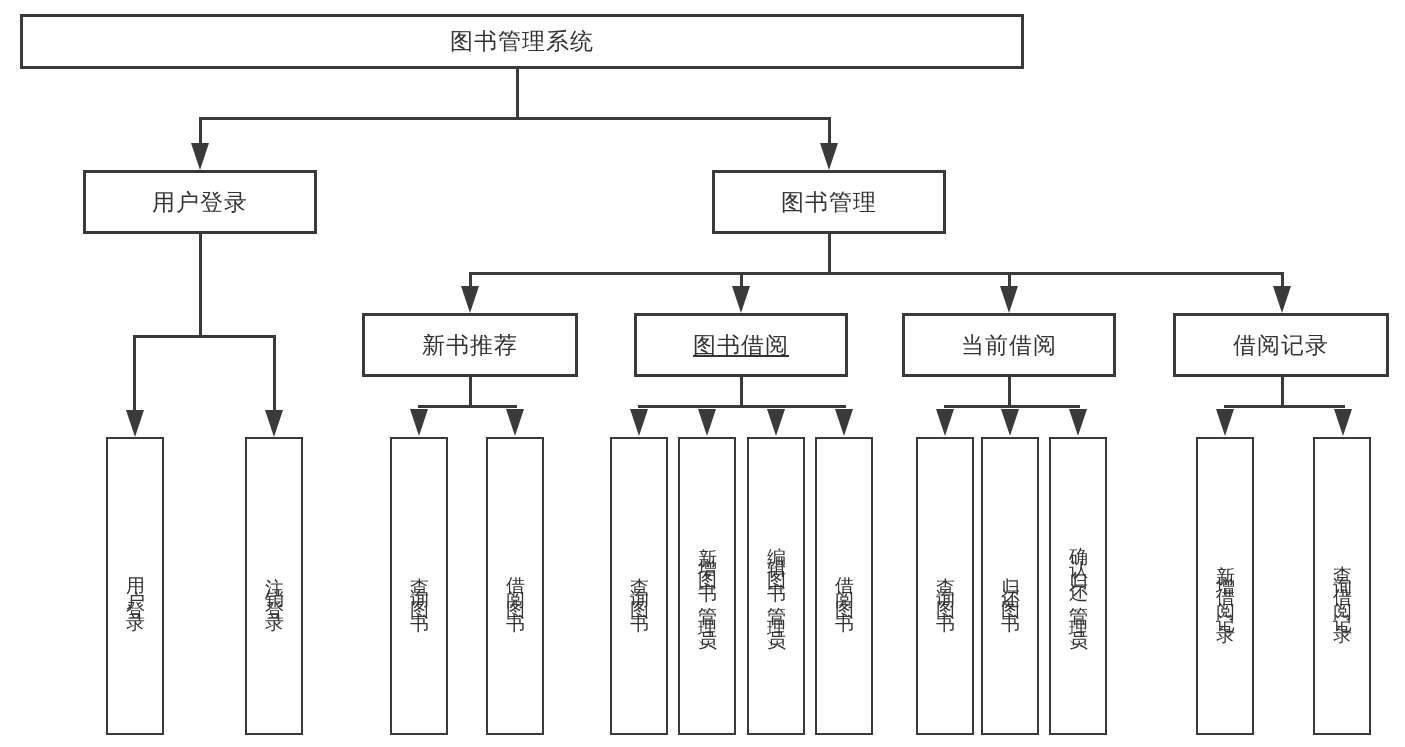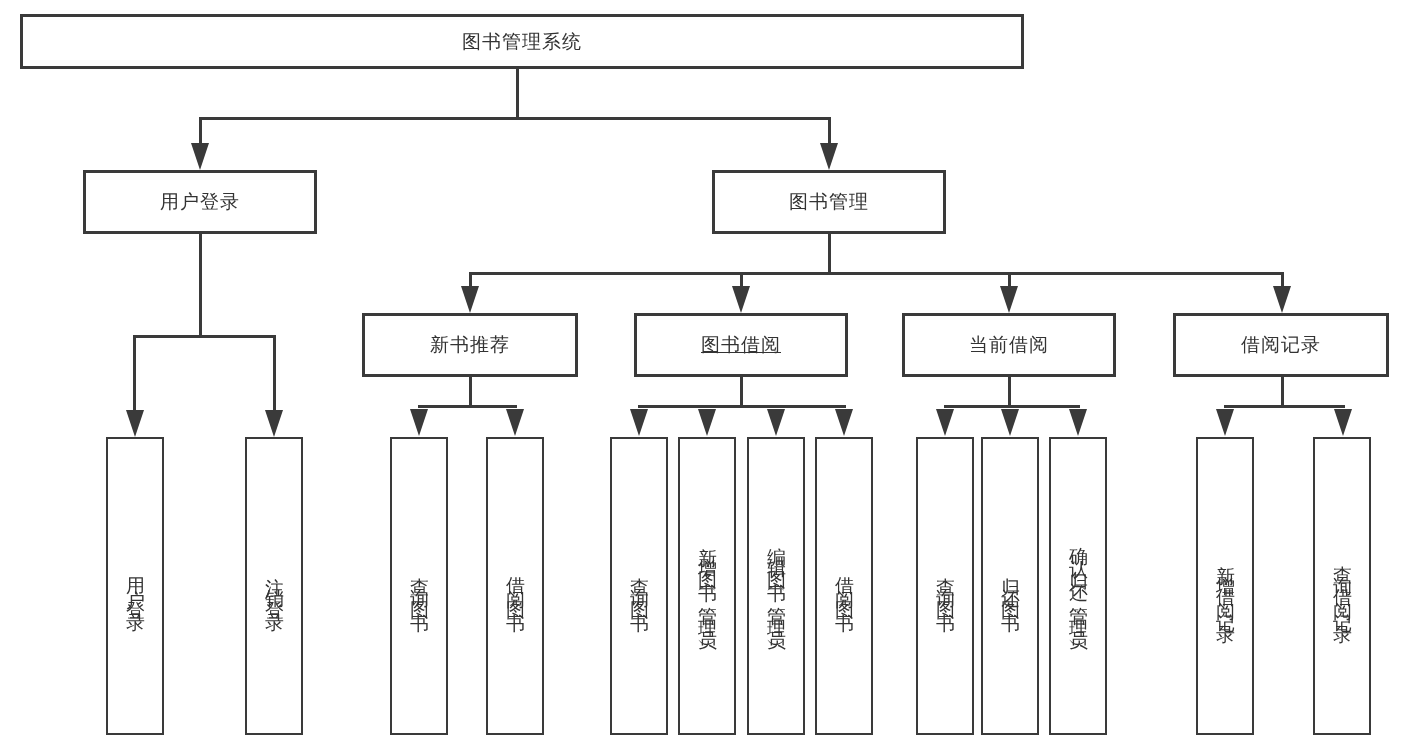--- a/index.html
+++ b/index.html
@@ -17,21 +17,21 @@
     background:var(--bg);
     overflow:hidden;
   }
   .box{
     position:absolute;
     box-sizing:border-box;
     border:3px solid var(--line);
     background:#fff;
     display:flex;align-items:center;justify-content:center;
     color:var(--text);
-    font-size:19px;
+    font-size:23px;
     letter-spacing:1px;
   }
   .leafbox{
     border-width:2px;
     font-size:19px;
   }
   .vtext{
     writing-mode:vertical-rl;
     text-orientation:mixed;
     letter-spacing:12px;

